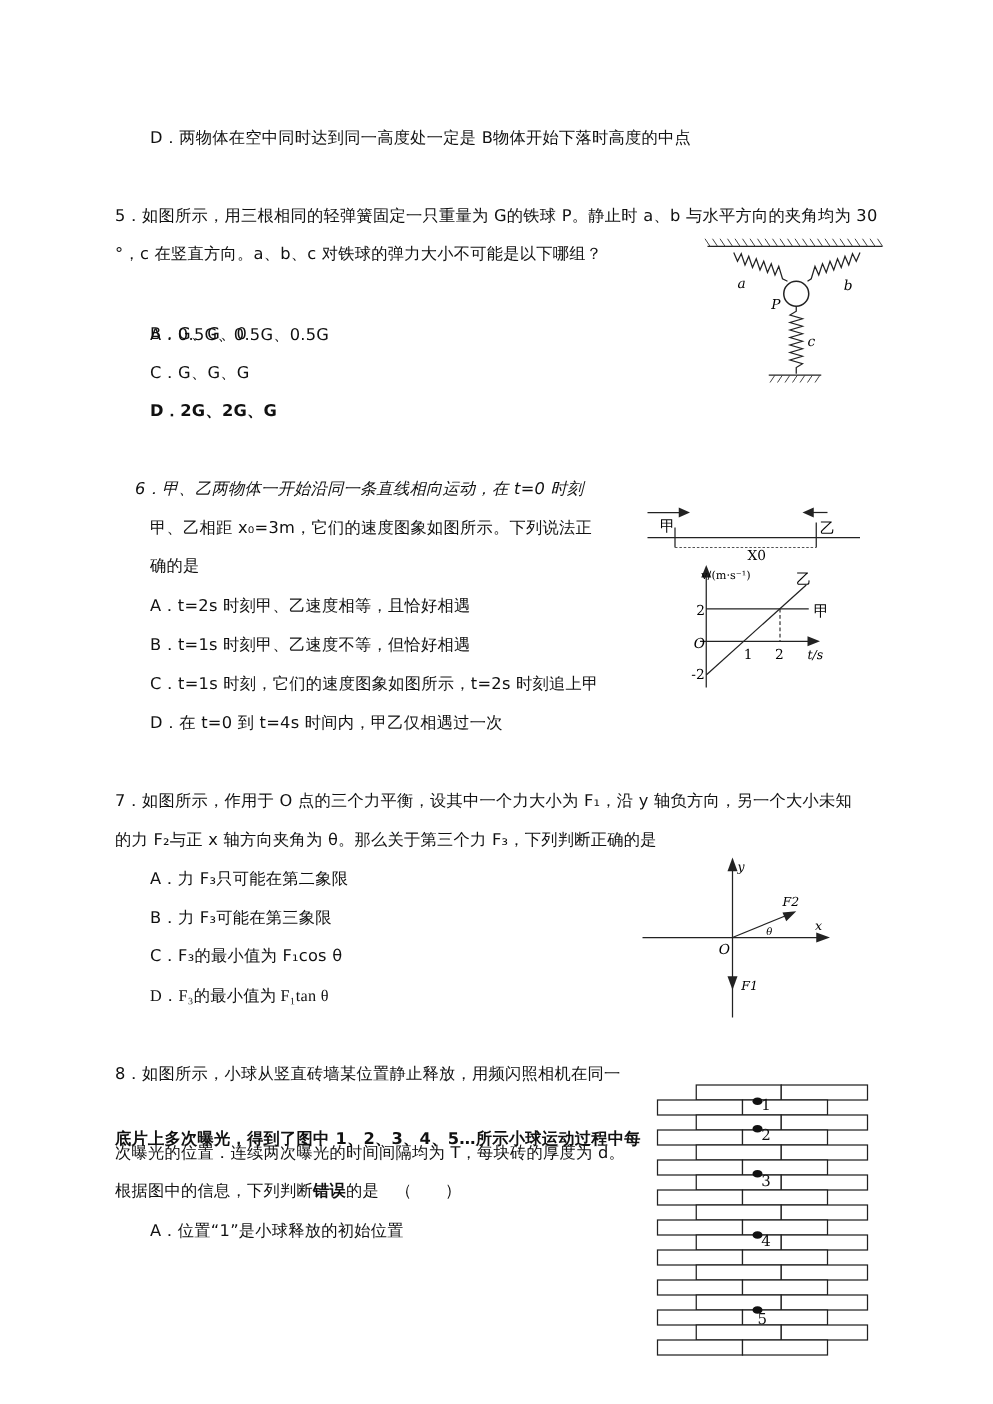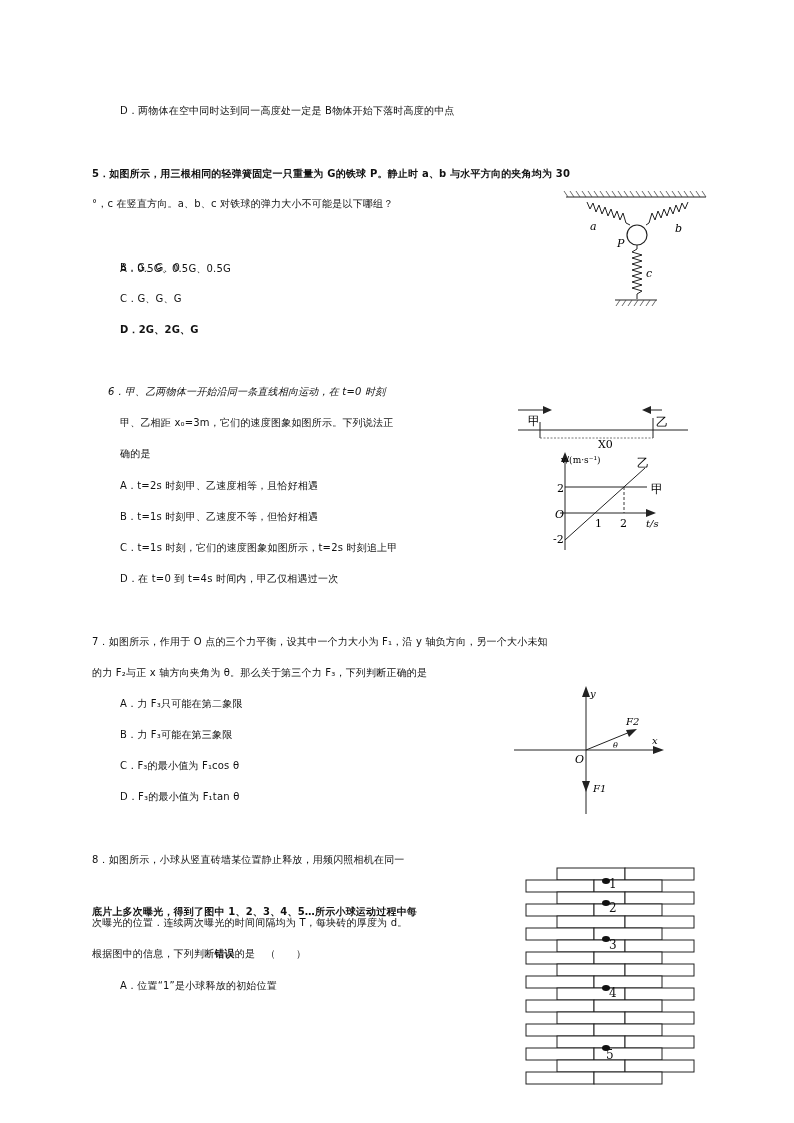--- a/index.html
+++ b/index.html
@@ -1,29 +1,29 @@
 <!DOCTYPE html>
 <html><head>
 <meta charset="utf-8">
 <style>
   html, body { margin: 0; padding: 0; background: #ffffff; }
   body { width: 794px; height: 1123px; position: relative; overflow: hidden;
          font-family: "DejaVu Sans", sans-serif; color: #111; }
-  .line { position: absolute; font-size: 10px; line-height: 16px; white-space: nowrap; letter-spacing: 0.2px; }
+  .line { position: absolute; font-size: 13px; line-height: 16px; white-space: nowrap; letter-spacing: 0.2px; }
   b { font-weight: bold; }
   svg { position: absolute; overflow: visible; }
   svg text { font-family: "DejaVu Serif", serif; }
 </style>
 </head>
 <body>
 
 <div class="line" style="left:120px; top:103px;">D．两物体在空中同时达到同一高度处一定是 B物体开始下落时高度的中点</div>
 
 <div>
-  <div class="line" style="left:92px; top:166px;font-weight:bold;">
+  <div class="line" style="left:92px; top:166px;">
     <span>5．</span><span>如图所示，用三根相同的轻弹簧固定一只重量为 G的铁球 P。静止时 a、b 与水平方向的夹角均为 30</span>
   </div>
   <div class="line" style="left:92px; top:196px;">°，c 在竖直方向。a、b、c 对铁球的弹力大小不可能是以下哪组？</div>
   <div class="line" style="left:120px; top:229px;margin-top:32px;"><span>A．</span><span>0.5G、0.5G、0.5G</span></div>
   <div class="line" style="left:120px; top:260px;"><span>B．</span><span>G、G、0</span></div>
   <div class="line" style="left:120px; top:291px;"><span>C．</span><span>G、G、G</span></div>
   <div class="line" style="left:120px; top:322px;font-weight:bold;"><span>D．</span><span>2G、2G、G</span></div>
 
   <svg style="left:560px; top:185px;" width="160" height="130" viewBox="0 0 160 130">
 
@@ -125,21 +125,21 @@
 </div>
 
 <div>
   <div class="line" style="left:92px; top:634px;">
     <span>7．</span><span>如图所示，作用于 O 点的三个力平衡，设其中一个力大小为 F₁，沿 y 轴负方向，另一个大小未知</span>
   </div>
   <div class="line" style="left:92px; top:665px;">的力 F₂与正 x 轴方向夹角为 θ。那么关于第三个力 F₃，下列判断正确的是</div>
   <div class="line" style="left:120px; top:696px;"><span>A．</span><span>力 F₃只可能在第二象限</span></div>
   <div class="line" style="left:120px; top:727px;"><span>B．</span><span>力 F₃可能在第三象限</span></div>
   <div class="line" style="left:120px; top:758px;"><span>C．</span><span>F₃的最小值为 F₁cos θ</span></div>
-  <div class="line" style="left:120px; top:789px;"><span>D．</span><span>F₃的最小值为 F₁tan θ</span></div>
+  <div class="line" style="left:120px; top:789px;font-family:Liberation Serif, serif;"><span>D．</span><span>F₃的最小值为 F₁tan θ</span></div>
 
   <svg style="left:500px; top:680px;" width="180" height="140" viewBox="0 0 180 140">
     <line x1="14" y1="70" x2="155" y2="70" stroke="#222" stroke-width="1"></line>
     <polygon points="164,70 153,66 153,74" fill="#222"></polygon>
     <line x1="86" y1="134" x2="86" y2="14" stroke="#222" stroke-width="1"></line>
     <polygon points="86,6 82,17 90,17" fill="#222"></polygon>
     <line x1="86" y1="70" x2="130" y2="52" stroke="#222" stroke-width="1"></line>
     <polygon points="137,49 126,50 129,57" fill="#222"></polygon>
     <polygon points="86,112 82,101 90,101" fill="#222"></polygon>
     <text x="90" y="17" font-size="10" font-style="italic">y</text>

